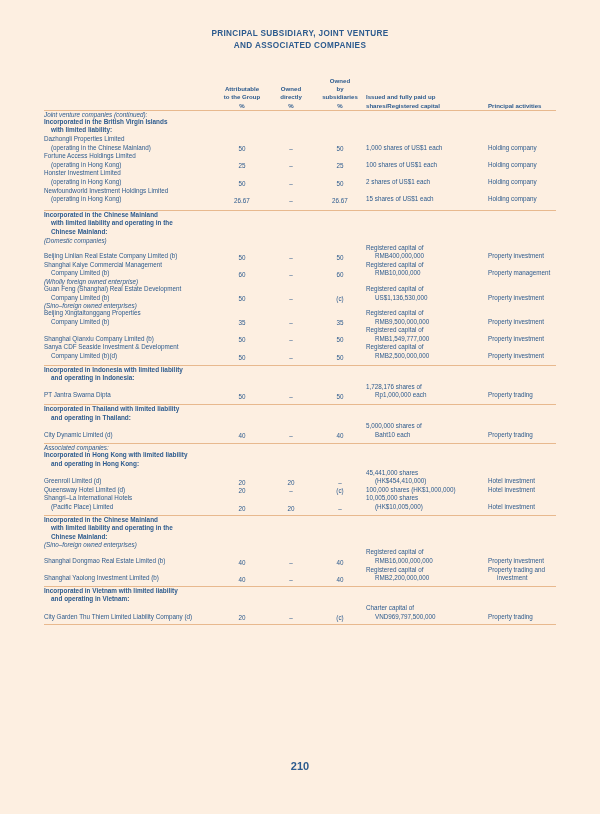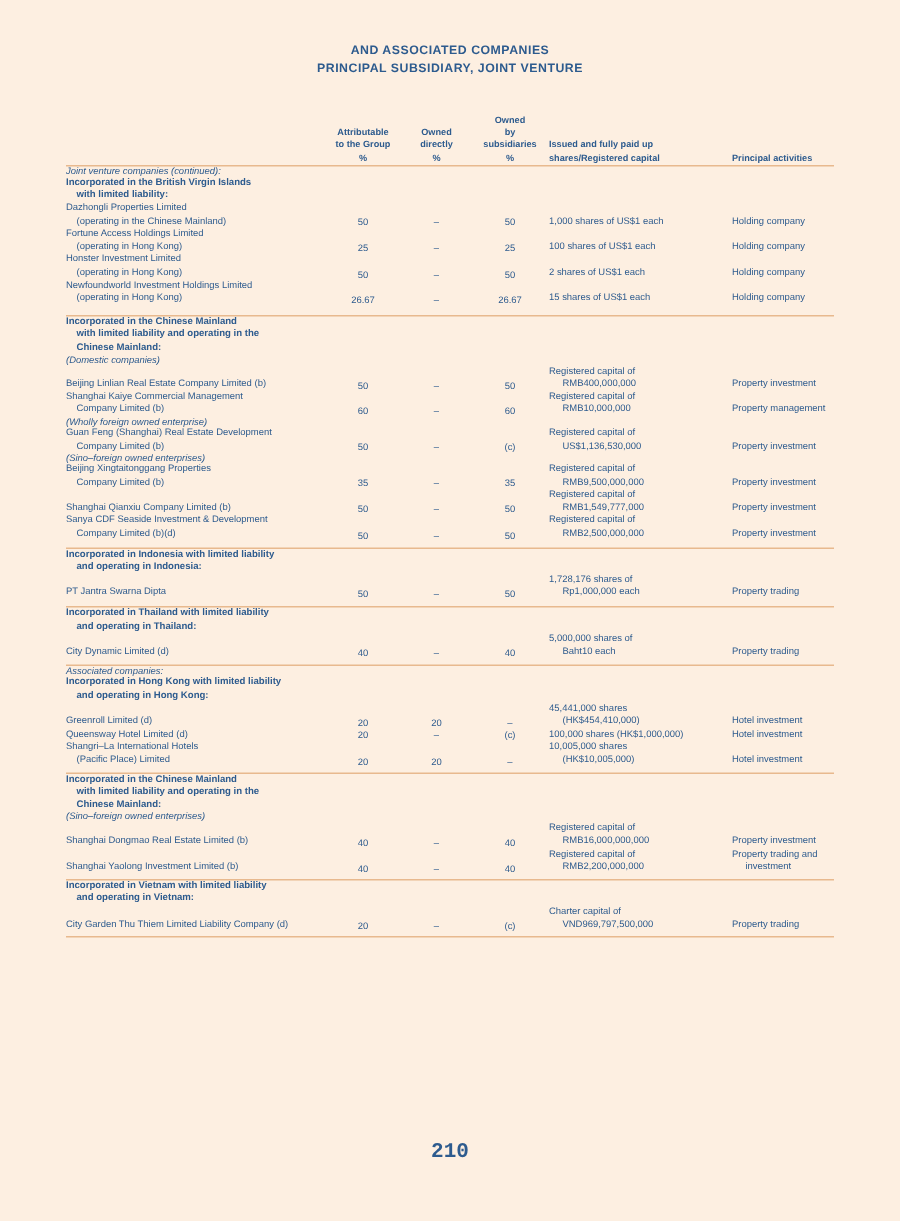--- a/index.html
+++ b/index.html
@@ -133,34 +133,33 @@
     padding-left: 4px;
   }
   td.act .ind2 { display: block; padding-left: 9px; }
 
   .page-num {
     position: absolute;
     left: 0;
     right: 0;
     top: 760px;
     text-align: center;
-    font-size: 14px;
+    font-size: 11px;
     font-weight: bold;
     color: #2d5b8e;
-    font-family: Liberation Mono, monospace;
   }
 </style>
 </head>
 <body>
 
 <div class="page">
 
   <div class="title-block">
+    <div class="doc-title">PRINCIPAL SUBSIDIARY, JOINT VENTURE</div>
     <div class="doc-title">AND ASSOCIATED COMPANIES</div>
-    <div class="doc-title">PRINCIPAL SUBSIDIARY, JOINT VENTURE</div>
   </div>
 
   <table class="sched">
     <colgroup>
       <col class="c-name">
         <col class="c-attr">
         <col class="c-dir">
         <col class="c-sub">
         <col class="c-iss">
         <col class="c-act">

